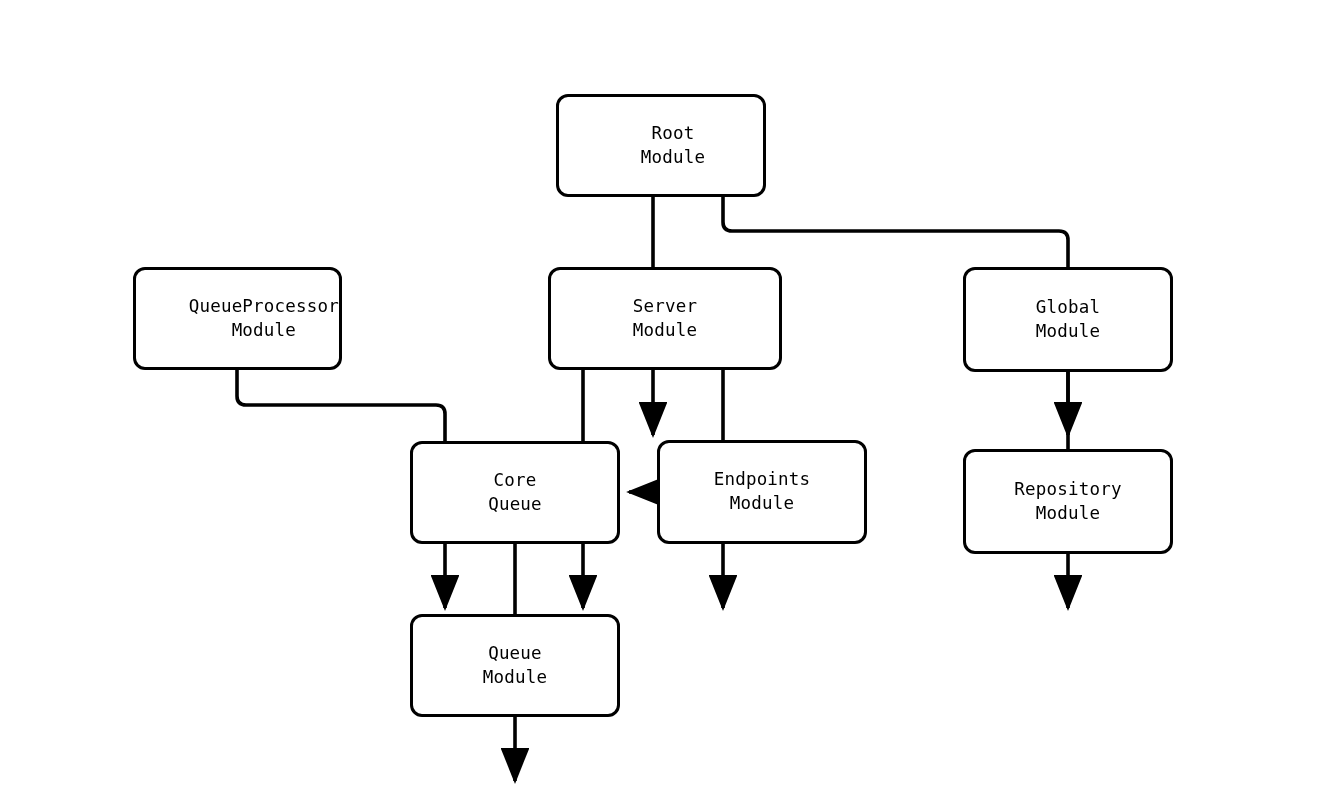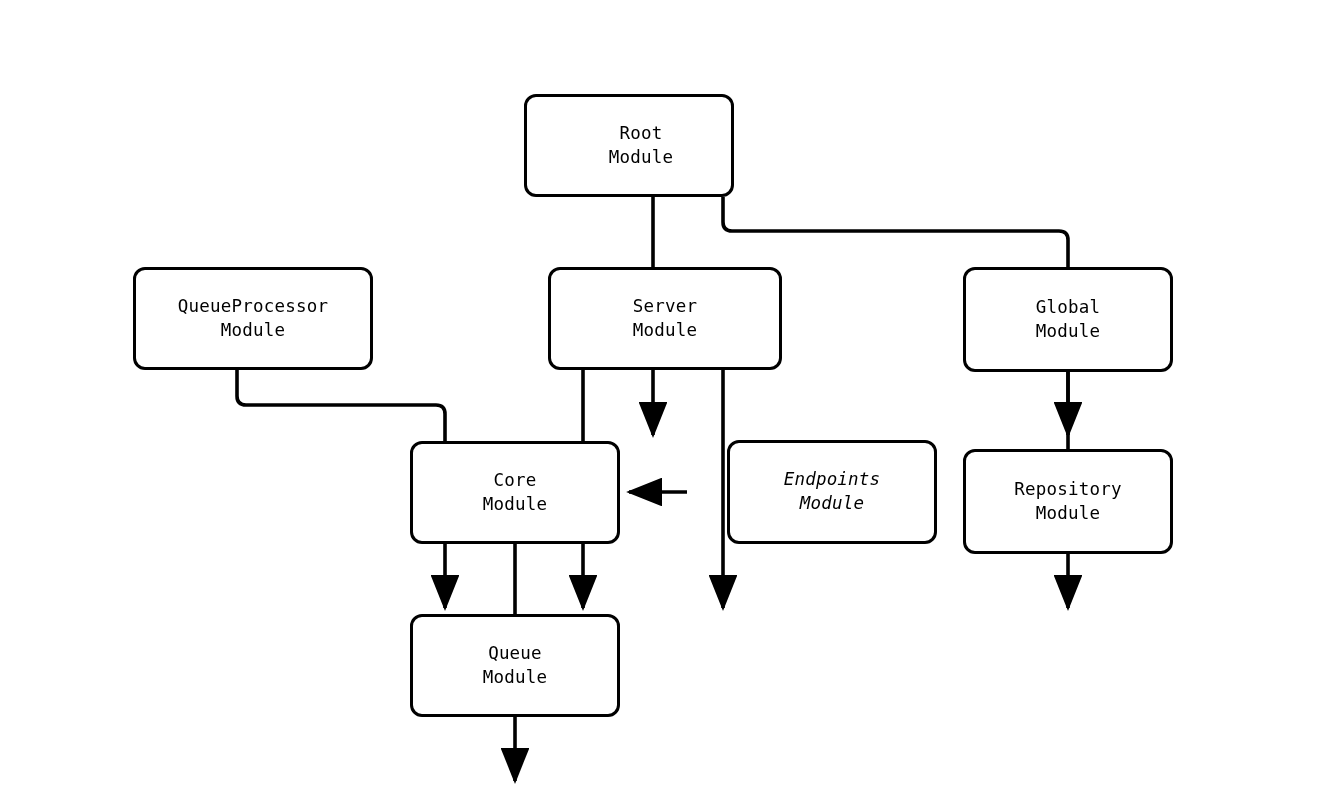--- a/index.html
+++ b/index.html
@@ -67,46 +67,46 @@
 
     <path d="M237,370 L237,396 Q237,405 246,405 L436,405 Q445,405 445,414 L445,608" fill="none" stroke="#000000" stroke-width="3.6" stroke-linecap="butt" marker-end="url(#arrow)"></path>
 
     <path d="M687,492 L629,492" fill="none" stroke="#000000" stroke-width="3.6" marker-end="url(#arrow)"></path>
 
     <path d="M515,544 L515,781" fill="none" stroke="#000000" stroke-width="3.6" marker-end="url(#arrow)"></path>
 
     <path d="M1068,372 L1068,608" fill="none" stroke="#000000" stroke-width="3.6" marker-end="url(#arrow)"></path>
   </svg>
 
-  <div class="node" style="left:524px; top:94px; width:210px; height:103px;padding-left:24px;">
+  <div class="node" style="left:556px; top:94px; width:210px; height:103px;padding-left:24px;">
     <div class="node-label">Root
 Module</div>
   </div>
 
-  <div class="node" style="left:133px; top:267px; width:240px; height:103px;">
+  <div class="node" style="left:133px; top:267px; width:209px; height:103px;justify-content:flex-end;">
     <div class="node-label">QueueProcessor
 Module</div>
   </div>
 
   <div class="node" style="left:548px; top:267px; width:234px; height:103px;">
     <div class="node-label">Server
 Module</div>
   </div>
 
   <div class="node" style="left:963px; top:267px; width:210px; height:105px;align-items:center;">
     <div class="node-label">Global
 Module</div>
   </div>
 
   <div class="node" style="left:410px; top:441px; width:210px; height:103px;">
     <div class="node-label">Core
-Module</div>
+Queue</div>
   </div>
 
-  <div class="node" style="left:727px; top:440px; width:210px; height:104px;font-style:italic;">
+  <div class="node" style="left:657px; top:440px; width:210px; height:104px;">
     <div class="node-label">Endpoints
 Module</div>
   </div>
 
   <div class="node" style="left:963px; top:440px; width:210px; height:105px;margin-top:9px;">
     <div class="node-label">Repository
 Module</div>
   </div>
 
   <div class="node" style="left:410px; top:614px; width:210px; height:103px;">

